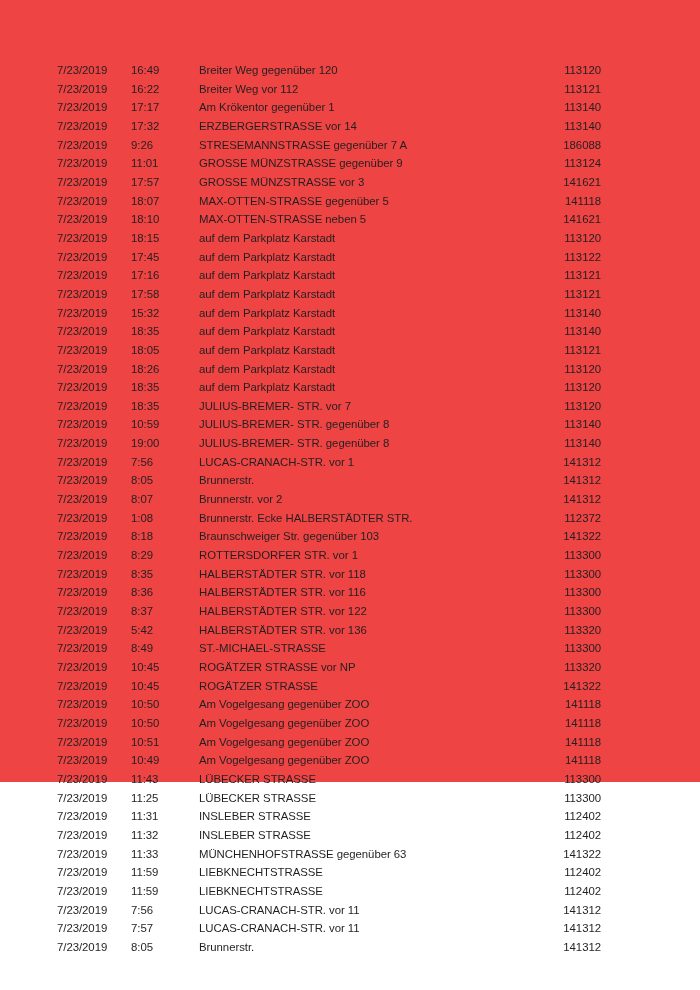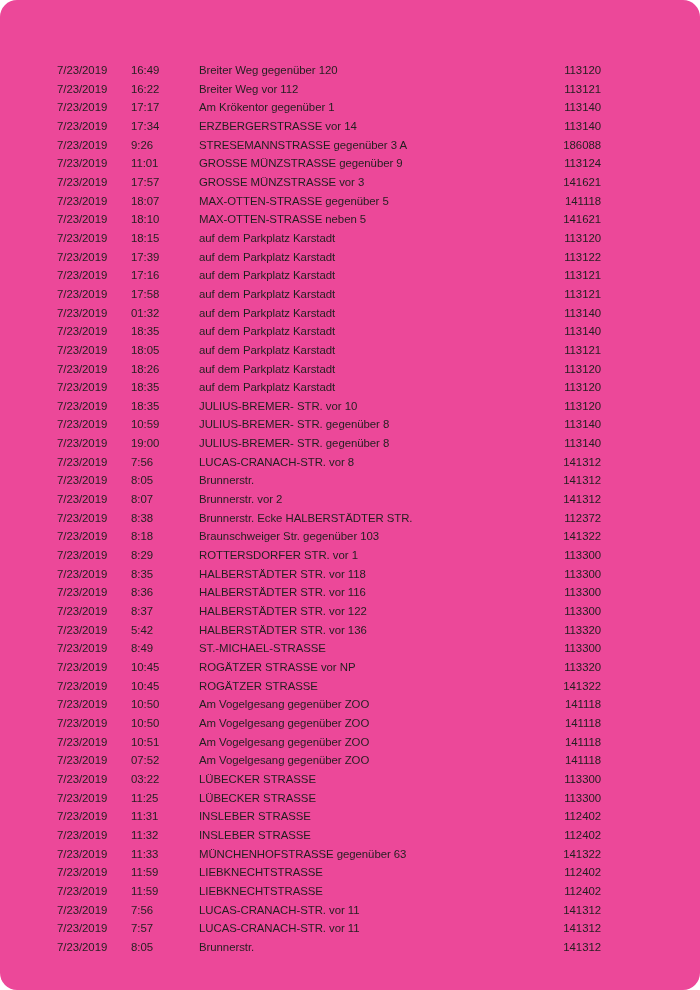--- a/index.html
+++ b/index.html
@@ -11,24 +11,23 @@
     width: 700px;
     height: 990px;
     overflow: hidden;
     font-family: "Liberation Sans", sans-serif;
     color: #231f20;
     -webkit-font-smoothing: antialiased;
   }
   .page {
     position: relative;
     width: 700px;
-    height: 990px;
-    background: #ec4899;
+    height: 782px;
+    background: #ef4444;
     box-sizing: border-box;
-    border-radius: 17px;
   }
   .report-table {
     position: absolute;
     left: 57px;
     top: 61px;
     width: 544px;
     border-collapse: collapse;
     table-layout: fixed;
   }
   .report-table tr {
@@ -79,28 +78,28 @@
           <td class="col-code">113121</td>
         </tr>
         <tr>
           <td class="col-date">7/23/2019</td>
           <td class="col-time">17:17</td>
           <td class="col-location">Am Krökentor gegenüber 1</td>
           <td class="col-code">113140</td>
         </tr>
         <tr>
           <td class="col-date">7/23/2019</td>
-          <td class="col-time">17:34</td>
+          <td class="col-time">17:32</td>
           <td class="col-location">ERZBERGERSTRASSE vor 14</td>
           <td class="col-code">113140</td>
         </tr>
         <tr>
           <td class="col-date">7/23/2019</td>
           <td class="col-time">9:26</td>
-          <td class="col-location">STRESEMANNSTRASSE gegenüber 3 A</td>
+          <td class="col-location">STRESEMANNSTRASSE gegenüber 7 A</td>
           <td class="col-code">186088</td>
         </tr>
         <tr>
           <td class="col-date">7/23/2019</td>
           <td class="col-time">11:01</td>
           <td class="col-location">GROSSE MÜNZSTRASSE gegenüber 9</td>
           <td class="col-code">113124</td>
         </tr>
         <tr>
           <td class="col-date">7/23/2019</td>
@@ -121,39 +120,39 @@
           <td class="col-code">141621</td>
         </tr>
         <tr>
           <td class="col-date">7/23/2019</td>
           <td class="col-time">18:15</td>
           <td class="col-location">auf dem Parkplatz Karstadt</td>
           <td class="col-code">113120</td>
         </tr>
         <tr>
           <td class="col-date">7/23/2019</td>
-          <td class="col-time">17:39</td>
+          <td class="col-time">17:45</td>
           <td class="col-location">auf dem Parkplatz Karstadt</td>
           <td class="col-code">113122</td>
         </tr>
         <tr>
           <td class="col-date">7/23/2019</td>
           <td class="col-time">17:16</td>
           <td class="col-location">auf dem Parkplatz Karstadt</td>
           <td class="col-code">113121</td>
         </tr>
         <tr>
           <td class="col-date">7/23/2019</td>
           <td class="col-time">17:58</td>
           <td class="col-location">auf dem Parkplatz Karstadt</td>
           <td class="col-code">113121</td>
         </tr>
         <tr>
           <td class="col-date">7/23/2019</td>
-          <td class="col-time">01:32</td>
+          <td class="col-time">15:32</td>
           <td class="col-location">auf dem Parkplatz Karstadt</td>
           <td class="col-code">113140</td>
         </tr>
         <tr>
           <td class="col-date">7/23/2019</td>
           <td class="col-time">18:35</td>
           <td class="col-location">auf dem Parkplatz Karstadt</td>
           <td class="col-code">113140</td>
         </tr>
         <tr>
@@ -170,56 +169,56 @@
         </tr>
         <tr>
           <td class="col-date">7/23/2019</td>
           <td class="col-time">18:35</td>
           <td class="col-location">auf dem Parkplatz Karstadt</td>
           <td class="col-code">113120</td>
         </tr>
         <tr>
           <td class="col-date">7/23/2019</td>
           <td class="col-time">18:35</td>
-          <td class="col-location">JULIUS-BREMER- STR. vor 10</td>
+          <td class="col-location">JULIUS-BREMER- STR. vor 7</td>
           <td class="col-code">113120</td>
         </tr>
         <tr>
           <td class="col-date">7/23/2019</td>
           <td class="col-time">10:59</td>
           <td class="col-location">JULIUS-BREMER- STR. gegenüber 8</td>
           <td class="col-code">113140</td>
         </tr>
         <tr>
           <td class="col-date">7/23/2019</td>
           <td class="col-time">19:00</td>
           <td class="col-location">JULIUS-BREMER- STR. gegenüber 8</td>
           <td class="col-code">113140</td>
         </tr>
         <tr>
           <td class="col-date">7/23/2019</td>
           <td class="col-time">7:56</td>
-          <td class="col-location">LUCAS-CRANACH-STR. vor 8</td>
+          <td class="col-location">LUCAS-CRANACH-STR. vor 1</td>
           <td class="col-code">141312</td>
         </tr>
         <tr>
           <td class="col-date">7/23/2019</td>
           <td class="col-time">8:05</td>
           <td class="col-location">Brunnerstr.</td>
           <td class="col-code">141312</td>
         </tr>
         <tr>
           <td class="col-date">7/23/2019</td>
           <td class="col-time">8:07</td>
           <td class="col-location">Brunnerstr. vor 2</td>
           <td class="col-code">141312</td>
         </tr>
         <tr>
           <td class="col-date">7/23/2019</td>
-          <td class="col-time">8:38</td>
+          <td class="col-time">1:08</td>
           <td class="col-location">Brunnerstr. Ecke HALBERSTÄDTER STR.</td>
           <td class="col-code">112372</td>
         </tr>
         <tr>
           <td class="col-date">7/23/2019</td>
           <td class="col-time">8:18</td>
           <td class="col-location">Braunschweiger Str. gegenüber 103</td>
           <td class="col-code">141322</td>
         </tr>
         <tr>
@@ -283,27 +282,27 @@
           <td class="col-code">141118</td>
         </tr>
         <tr>
           <td class="col-date">7/23/2019</td>
           <td class="col-time">10:51</td>
           <td class="col-location">Am Vogelgesang gegenüber ZOO</td>
           <td class="col-code">141118</td>
         </tr>
         <tr>
           <td class="col-date">7/23/2019</td>
-          <td class="col-time">07:52</td>
+          <td class="col-time">10:49</td>
           <td class="col-location">Am Vogelgesang gegenüber ZOO</td>
           <td class="col-code">141118</td>
         </tr>
         <tr>
           <td class="col-date">7/23/2019</td>
-          <td class="col-time">03:22</td>
+          <td class="col-time">11:43</td>
           <td class="col-location">LÜBECKER STRASSE</td>
           <td class="col-code">113300</td>
         </tr>
         <tr>
           <td class="col-date">7/23/2019</td>
           <td class="col-time">11:25</td>
           <td class="col-location">LÜBECKER STRASSE</td>
           <td class="col-code">113300</td>
         </tr>
         <tr>

